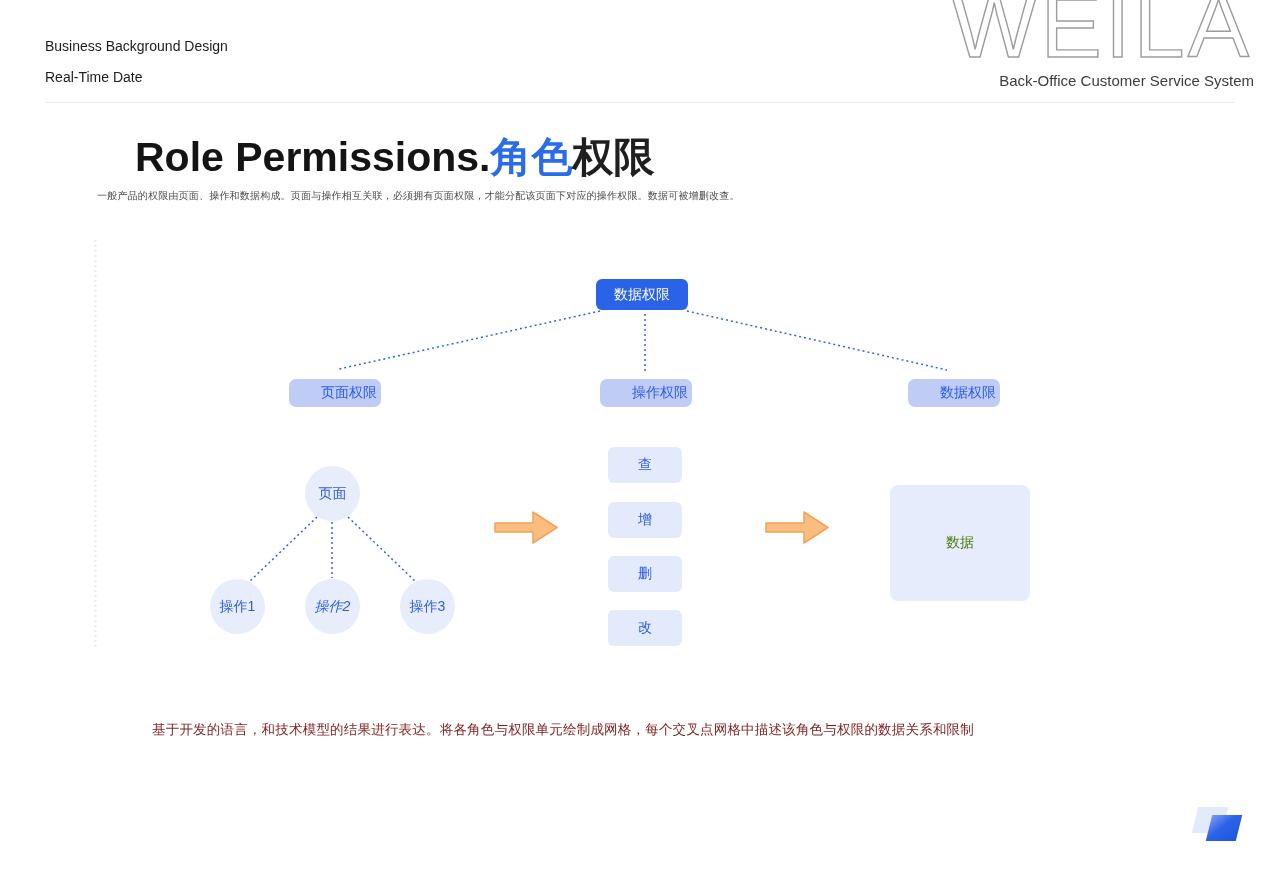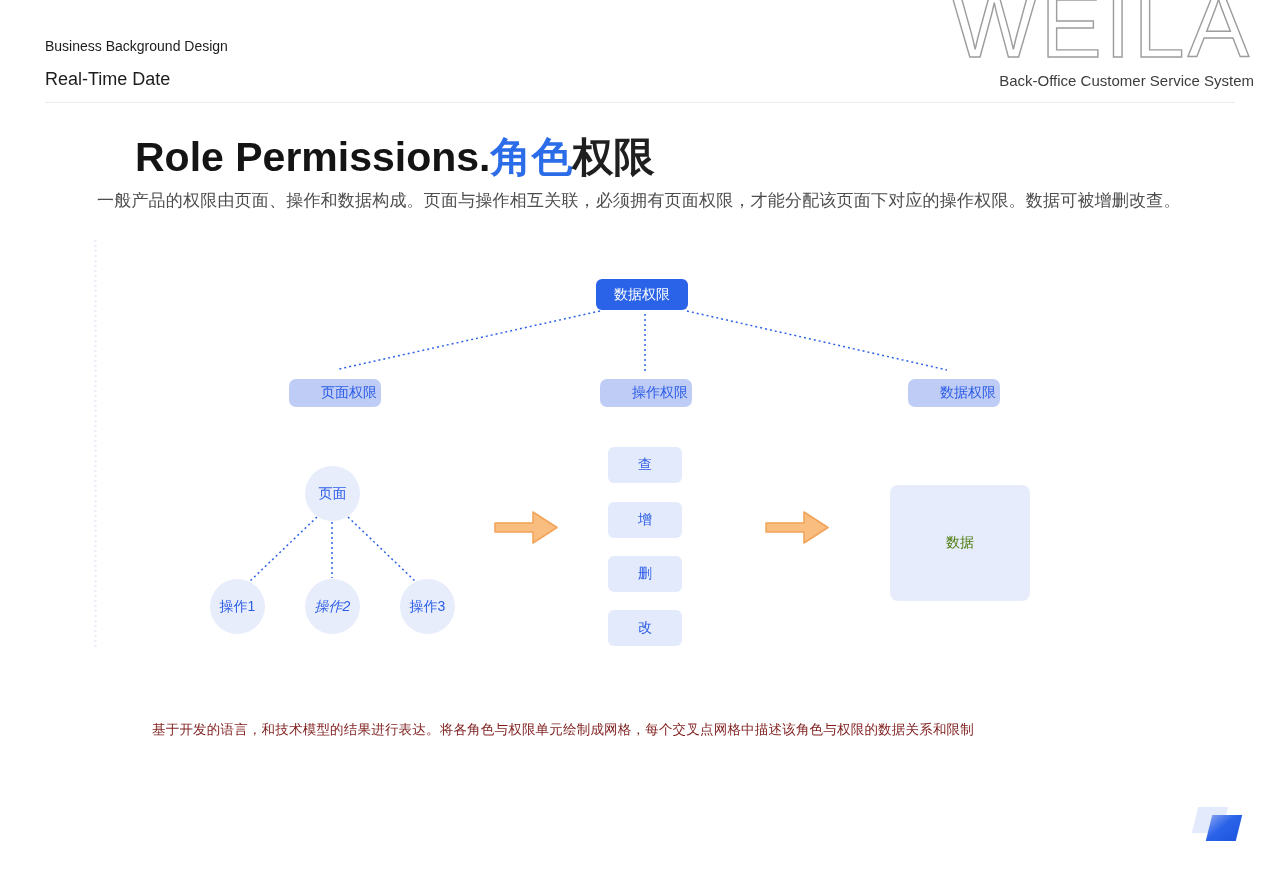--- a/index.html
+++ b/index.html
@@ -8,38 +8,38 @@
     position: relative;
     font-family: "Liberation Sans", sans-serif;
     background: #ffffff;
     overflow: hidden;
     color: #1f1f1f;
   }
   .abs { position: absolute; }
 
   
   .hdr-line1 { left: 45px; top: 38px; font-size: 14px; color: #1c1c1c; }
-  .hdr-line2 { left: 45px; top: 69px; font-size: 18px; color: #1c1c1c; }
+  .hdr-line2 { left: 45px; top: 69px; font-size: 14px; color: #1c1c1c; }
   .brand-svg { right: 24px; top: -14px; width: 312px; height: 72px; }
   .brand-svg text {
     font-family: "Liberation Sans", sans-serif;
     font-size: 92px;
     letter-spacing: 3px;
     fill: none;
     stroke: #9d9d9d;
     stroke-width: 1.4;
   }
   .brand-sub { right: 26px; top: 72px; font-size: 15px; color: #3d3d3d; }
   .hdr-rule { left: 45px; top: 102px; width: 1190px; height: 1px; background: #ececec; }
 
   
   .page-title { left: 135px; top: 130px; font-size: 41px; font-weight: 700; color: #141414; letter-spacing: 0; white-space: nowrap; }
   .page-title .zh-blue { color: #2b6ce8; }
   .page-title .zh-dark { color: #1f1f1f; }
-  .page-desc { left: 97px; top: 189px; font-size: 17px; color: #4d4d4d; letter-spacing: 0.2px; white-space: nowrap; }
+  .page-desc { left: 97px; top: 189px; font-size: 10px; color: #4d4d4d; letter-spacing: 0.2px; white-space: nowrap; }
 
   
   .connector-layer { left: 0; top: 0; width: 1280px; height: 881px; pointer-events: none; }
   .dash-blue { stroke: #2e63e6; stroke-width: 1.5; stroke-dasharray: 2 3; fill: none; }
   .dash-faint { stroke: #e7ebf8; stroke-width: 2; stroke-dasharray: 2 3; fill: none; }
   .arrow-shape { fill: #f9bd80; stroke: #f2a357; stroke-width: 1.5; stroke-linejoin: round; }
 
   .node { display: flex; align-items: center; justify-content: center; font-size: 14px; }
   .node-root {
     left: 596px; top: 279px; width: 92px; height: 31px;

